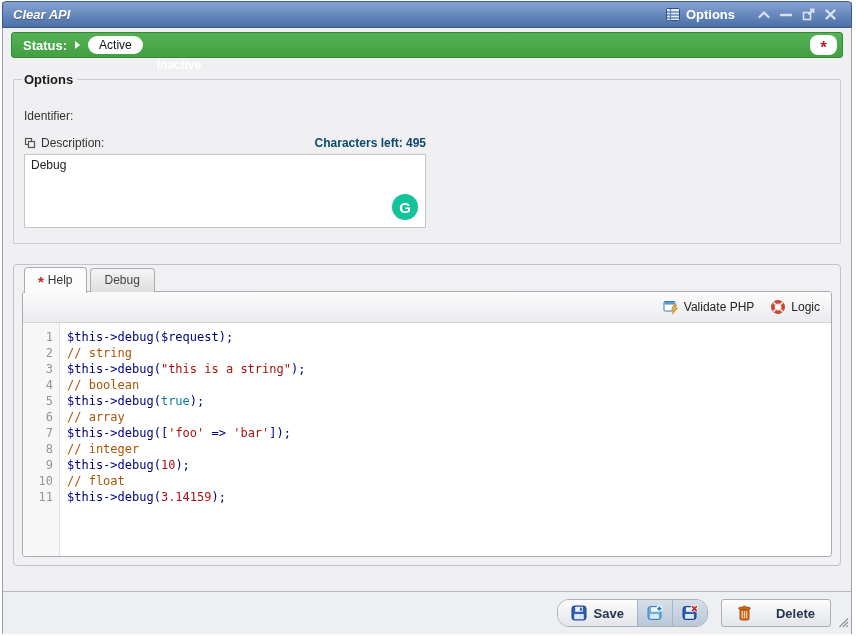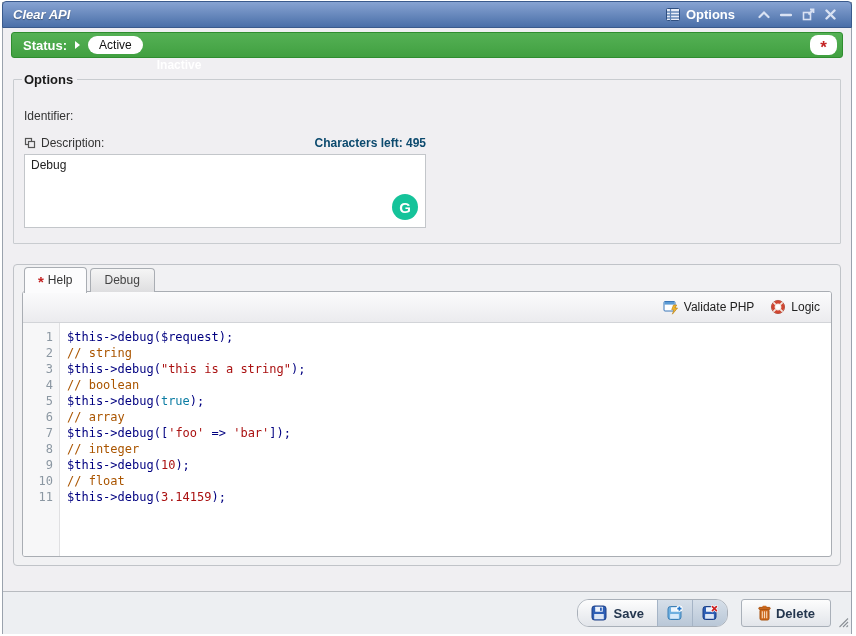--- a/index.html
+++ b/index.html
@@ -62,21 +62,21 @@
   .code{flex:1;padding:6px 0 0 7px;white-space:pre;cursor:text;}
   .code .row{height:16px;}
   
   .footer{position:absolute;left:0;right:0;bottom:0;height:43px;border-top:1px solid #b8bbc0;background:#edeff2;
     display:flex;align-items:center;justify-content:flex-end;padding-right:11px;box-sizing:border-box;}
   .btn,.save-group{height:28px;box-sizing:border-box;}
   .save-group{display:flex;border:1px solid #a9b0b9;border-radius:12px;overflow:hidden;margin-right:13px;}
   .seg{display:flex;align-items:center;gap:7px;padding:0 13px;background:linear-gradient(#fdfdfd,#e2e5ea);
     font-weight:bold;color:#24364e;font-size:13px;cursor:pointer;}
   .seg.icon-only{padding:0 9px;background:linear-gradient(#d6dfe9,#b9c7d7);border-left:1px solid #a5b4c6;}
-  .btn{display:flex;align-items:center;gap:4px;padding:0 15px;border:1px solid #a9b0b9;border-radius:3px;
+  .btn{display:flex;align-items:center;gap:24px;padding:0 15px;border:1px solid #a9b0b9;border-radius:3px;
     background:linear-gradient(#fdfdfd,#e2e5ea);font-weight:bold;color:#24364e;font-size:13px;cursor:pointer;}
   .btn.delete{margin-right:9px;}
   .grip{position:absolute;right:2px;bottom:2px;cursor:nwse-resize;}
 </style>
 </head>
 <body>
 
 <div class="window">
 
   <div class="titlebar">

